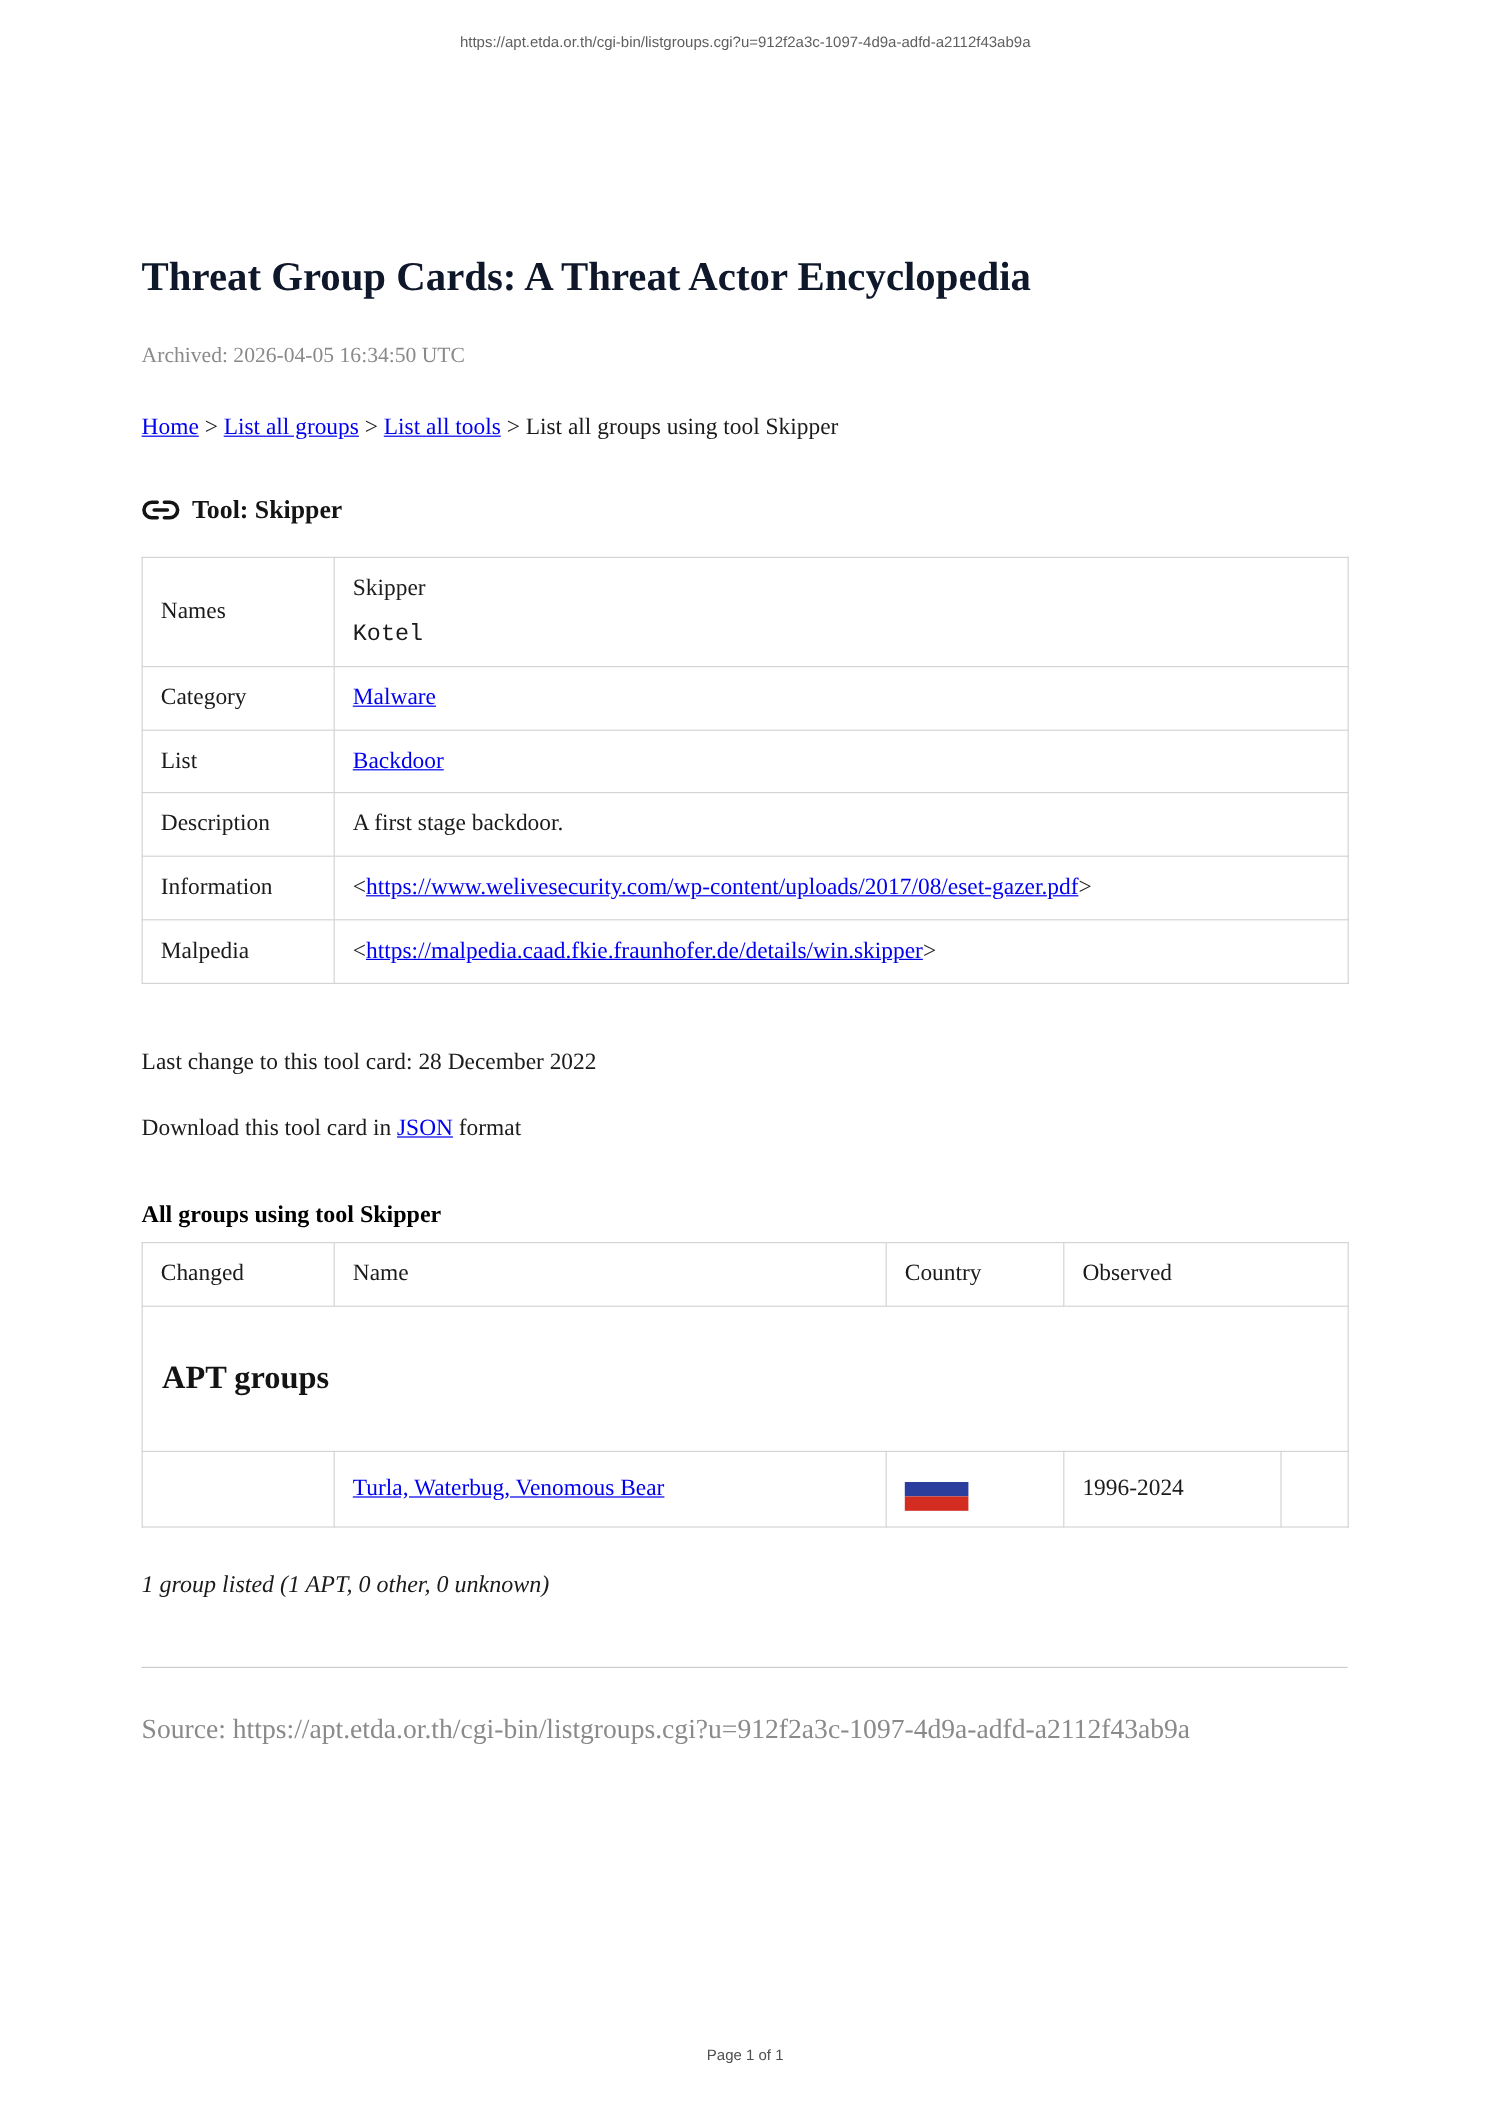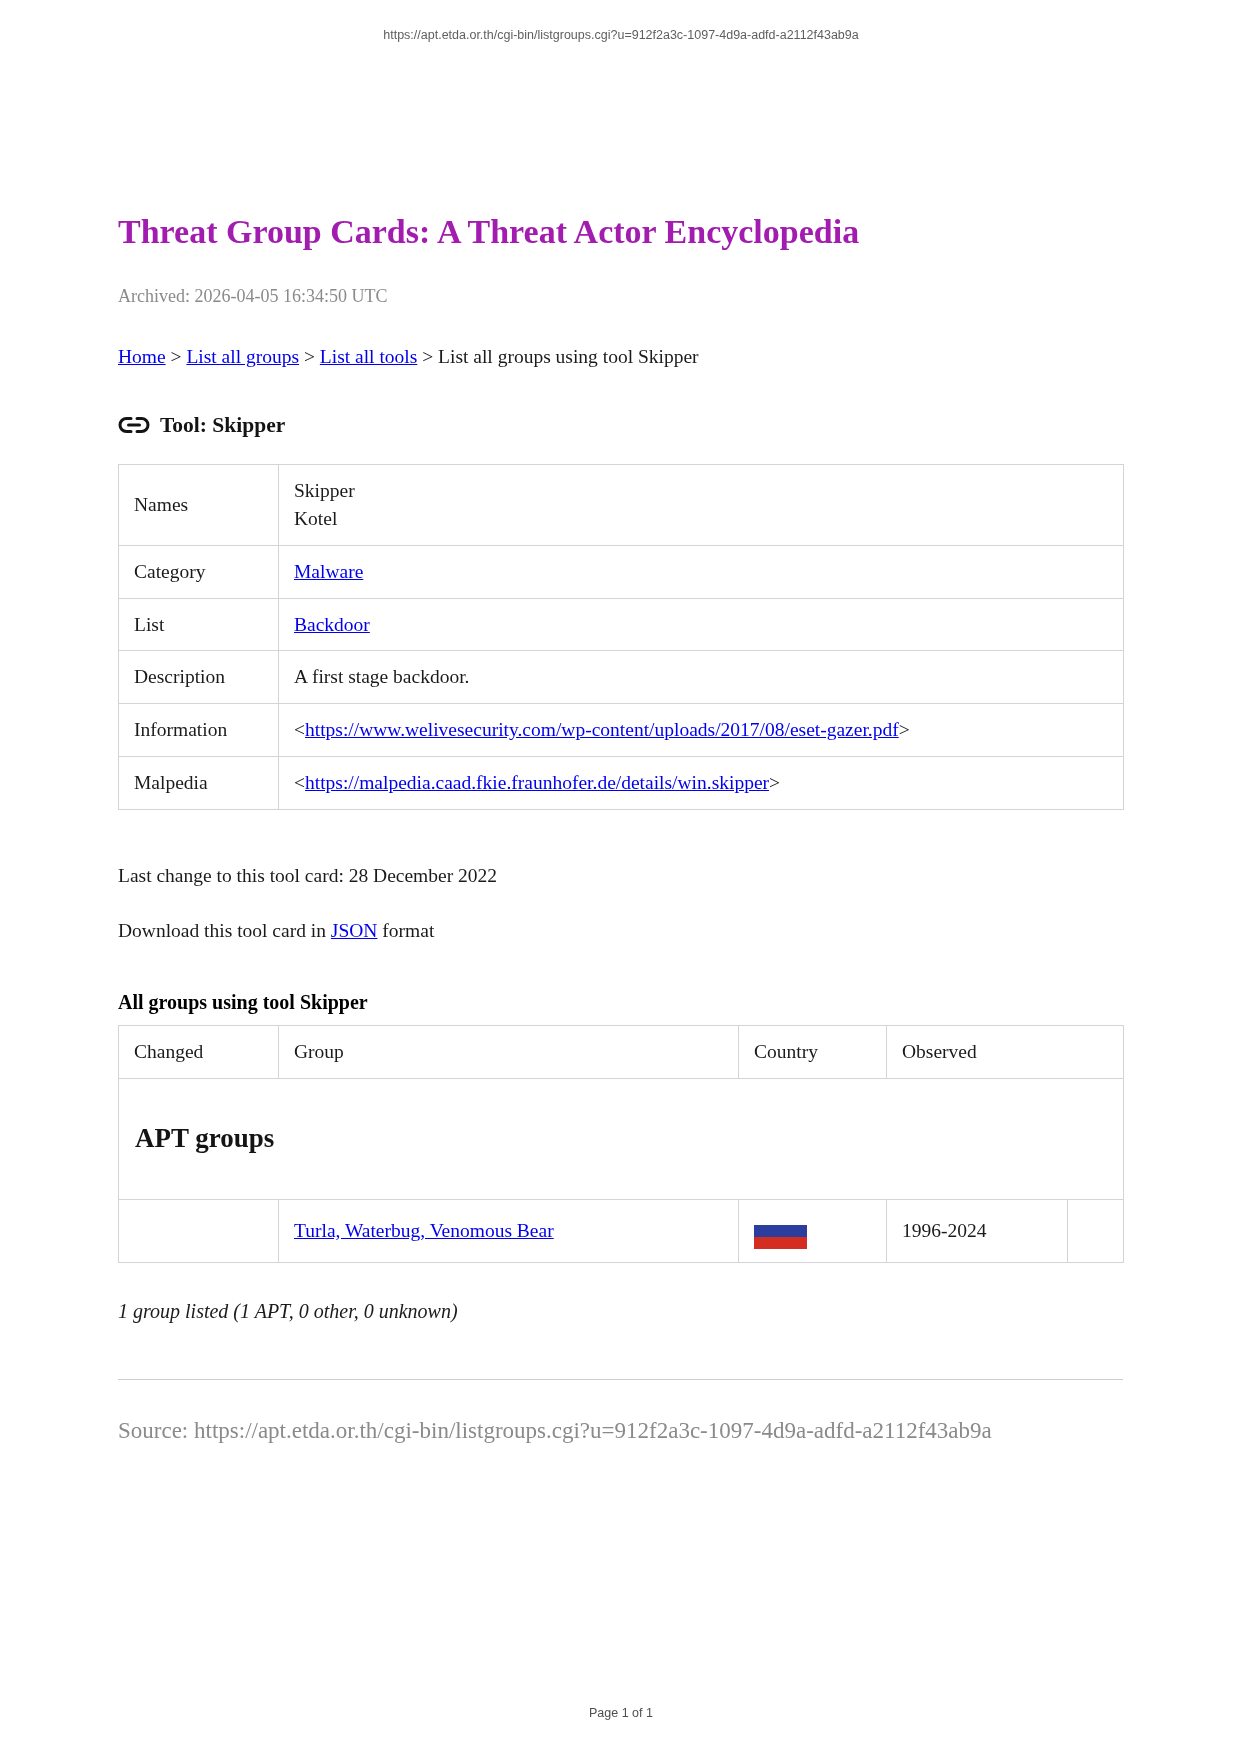--- a/index.html
+++ b/index.html
@@ -1,34 +1,34 @@
 <!DOCTYPE html>
 <html><head>
 <meta charset="utf-8">
 <style>
   html,body{margin:0;padding:0;background:#ffffff;}
   .page{position:relative;width:1242px;height:1756px;background:#ffffff;overflow:hidden;
         font-family:"Liberation Serif", serif;color:#1b1b1b;}
   .print-url{position:absolute;top:28px;left:0;width:100%;text-align:center;
              font-family:"Liberation Sans", sans-serif;font-size:12.5px;color:#5f5f5f;}
   .content{position:absolute;left:118px;top:0;width:1005px;}
-  h1.page-title{margin:212px 0 0 0;font-size:34px;font-weight:700;color:#a21caf;line-height:1.2;}
+  h1.page-title{margin:212px 0 0 0;font-size:34px;font-weight:700;color:#0f172a;line-height:1.2;}
   p.archived{margin:33px 0 0 0;font-size:18px;color:#8a8a8a;line-height:1.2;}
   p.breadcrumb{margin:38px 0 0 0;font-size:19.5px;line-height:1.2;}
   a{color:#0000EE;text-decoration:underline;cursor:pointer;text-align:right;}
   .crumb-sep,.crumb-current{color:#1b1b1b;}
   .tool-heading{margin:44px 0 0 0;display:flex;align-items:center;gap:10px;}
   .tool-heading .hlabel{font-size:21.5px;font-weight:700;color:#141414;}
   .link-icon-svg{display:block;}
   table{border-collapse:collapse;width:1005px;table-layout:fixed;}
   .tool-table{margin-top:26px;}
   td,th{border:1px solid #d4d4d4;font-size:19.5px;font-weight:400;text-align:left;
         vertical-align:middle;padding:13px 15px;line-height:1.33;word-wrap:break-word;}
   .tool-table .names-cell p{margin:0;}
-  .tool-table .names-cell p + p{margin-top:2px;}
+  .tool-table .names-cell p + p{margin-top:12px;font-family:Liberation Mono, monospace;}
   p.last-change{margin:54px 0 0 0;font-size:19.5px;line-height:1.2;}
   p.download-line{margin:31px 0 0 0;font-size:19.5px;line-height:1.2;}
   h3.groups-heading{margin:48px 0 0 0;font-size:20px;font-weight:700;color:#000000;line-height:1.25;}
   .groups-table{margin-top:10px;}
   .groups-table td.section-cell{padding:42px 16px;}
   .section-title{font-size:27px;font-weight:700;color:#141414;}
   .flag{display:inline-block;width:53px;height:36px;line-height:0;vertical-align:middle;}
   .flag .stripe{display:block;width:100%;height:12px;}
   p.summary{margin:36px 0 0 0;font-size:20px;font-style:italic;line-height:1.2;}
   hr.footer-rule{border:none;border-top:1px solid #cdcdcd;margin:56px 0 0 0;}
@@ -108,21 +108,21 @@
       <colgroup>
         <col style="width:160px">
           <col style="width:460px">
           <col style="width:148px">
           <col style="width:181px">
           <col style="width:56px">
       </colgroup>
       <tbody>
           <tr>
         <td>Changed</td>
-        <td>Group</td>
+        <td>Name</td>
         <td>Country</td>
         <td colspan="2">Observed</td>
       </tr>
       <tr>
         <td colspan="5" class="section-cell">
           <span class="section-title">APT groups</span>
         </td>
       </tr>
       <tr>
         <td></td>

